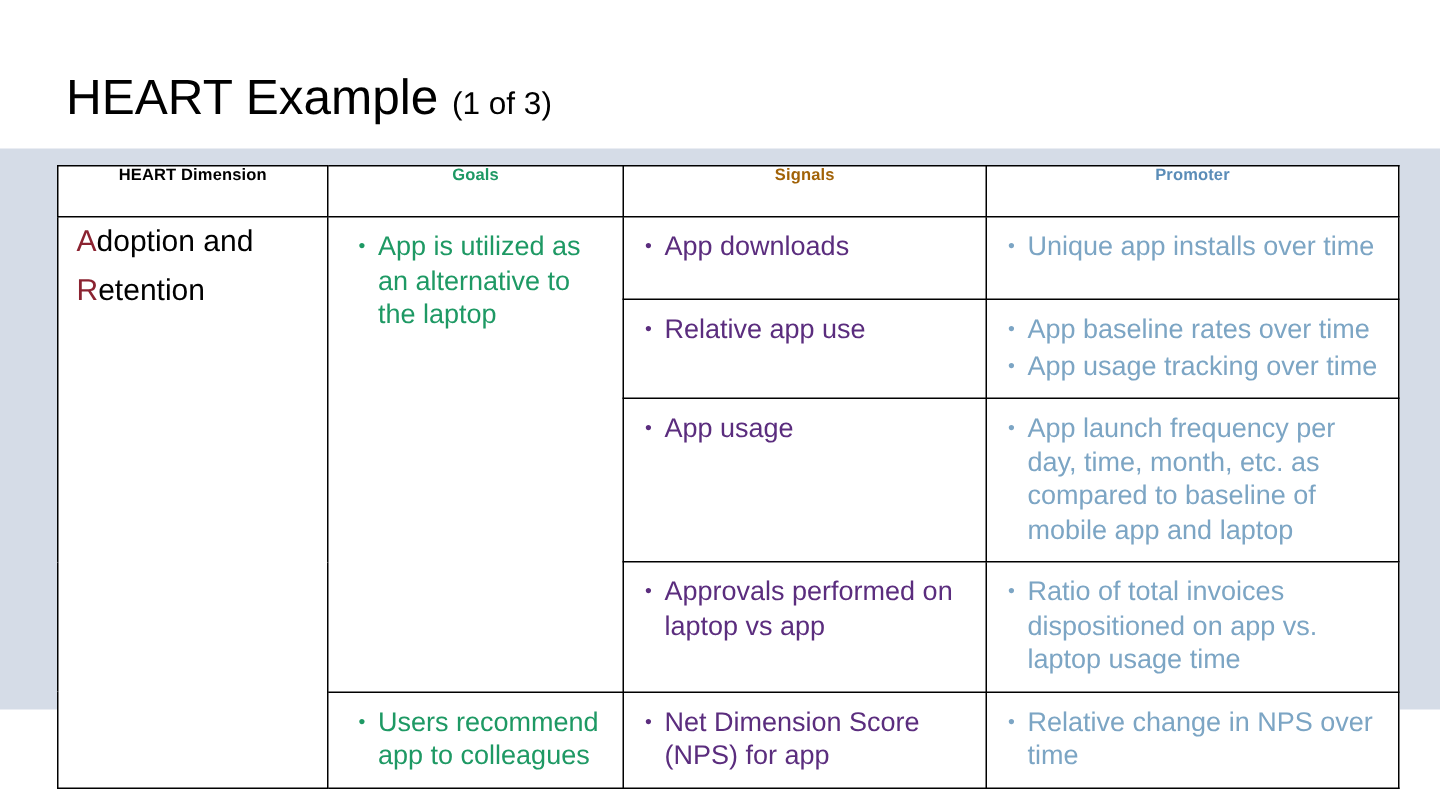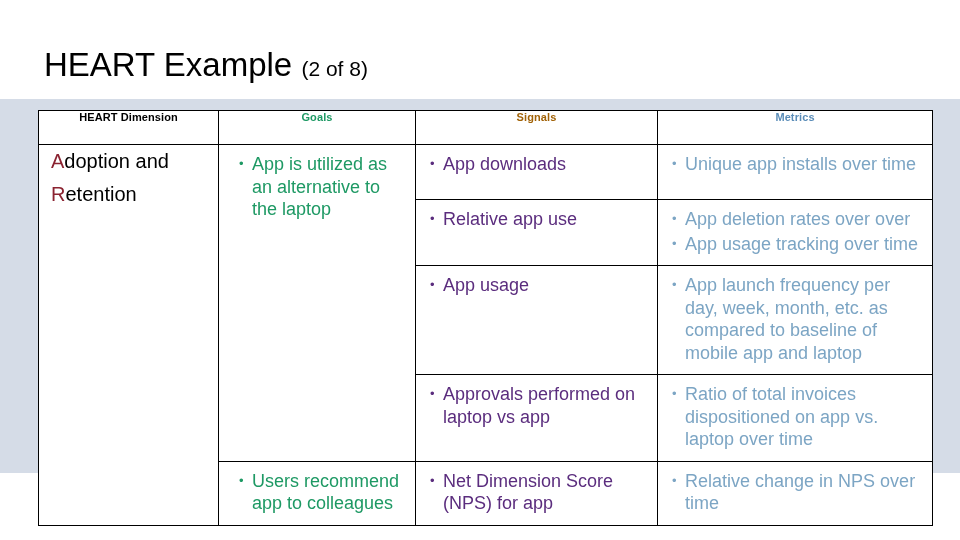--- a/index.html
+++ b/index.html
@@ -127,36 +127,36 @@
   .r2 { height: 55px; }
   .r3 { height: 101px; }
   .r4 { height: 78px; }
   .r5 { height: 56px; }
 </style>
 </head>
 <body>
 
 <div class="band"></div>
 
-<div class="slide-title"><span>HEART Example </span><span class="sub">(2 of 8)</span></div>
+<div class="slide-title"><span>HEART Example </span><span class="sub">(1 of 3)</span></div>
 
 <table class="heart-table">
   <colgroup>
     <col class="col-dim">
       <col class="col-goals">
       <col class="col-signals">
       <col class="col-metrics">
   </colgroup>
   <tbody>
 
     <tr>
       <td class="hdr hdr-dimension r1">HEART Dimension</td>
       <td class="hdr hdr-goals r1">Goals</td>
       <td class="hdr hdr-signals r1">Signals</td>
-      <td class="hdr hdr-metrics r1">Metrics</td>
+      <td class="hdr hdr-metrics r1">Promoter</td>
     </tr>
 
     <tr class="r2">
       <td class="dim-cell" rowspan="5">
         <div class="dim-label">
           <div><span class="accent">A</span><span>doption and</span></div>
           <div><span class="accent">R</span><span>etention</span></div>
         </div>
       </td>
       <td rowspan="4">
@@ -177,48 +177,48 @@
     </tr>
 
     <tr class="r2">
       <td>
         <ul class="cell-list signals-list">
           <li class="signals-text">Relative app use</li>
         </ul>
       </td>
       <td>
         <ul class="cell-list metrics-list">
-          <li class="metrics-text">App deletion rates over over</li>
+          <li class="metrics-text">App baseline rates over time</li>
           <li class="metrics-text">App usage tracking over time</li>
         </ul>
       </td>
     </tr>
 
     <tr class="r3">
       <td>
         <ul class="cell-list signals-list">
           <li class="signals-text">App usage</li>
         </ul>
       </td>
       <td>
         <ul class="cell-list metrics-list">
-          <li class="metrics-text">App launch frequency per day, week, month, etc. as compared to baseline of mobile app and laptop</li>
+          <li class="metrics-text">App launch frequency per day, time, month, etc. as compared to baseline of mobile app and laptop</li>
         </ul>
       </td>
     </tr>
 
     <tr class="r4">
       <td>
         <ul class="cell-list signals-list">
           <li class="signals-text">Approvals performed on laptop vs app</li>
         </ul>
       </td>
       <td>
         <ul class="cell-list metrics-list">
-          <li class="metrics-text">Ratio of total invoices dispositioned on app vs. laptop over time</li>
+          <li class="metrics-text">Ratio of total invoices dispositioned on app vs. laptop usage time</li>
         </ul>
       </td>
     </tr>
 
     <tr class="r5">
       <td>
         <ul class="cell-list goals-list">
           <li class="goals-text">Users recommend app to colleagues</li>
         </ul>
       </td>

